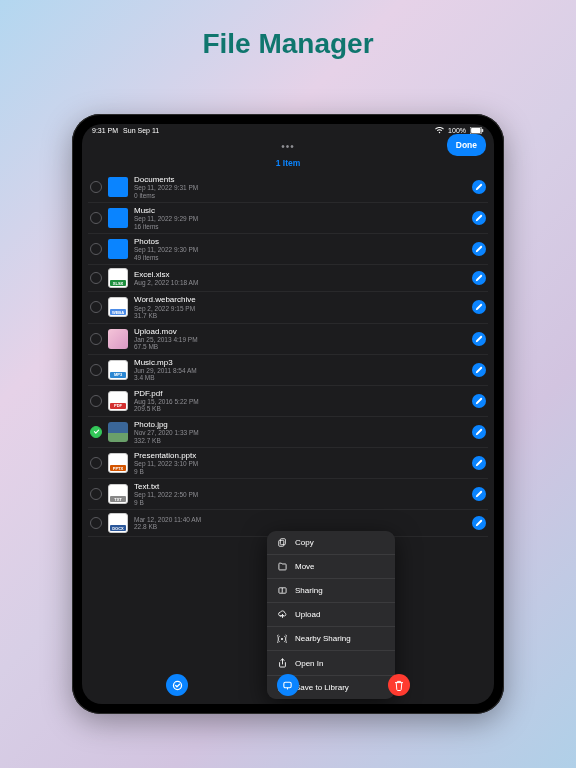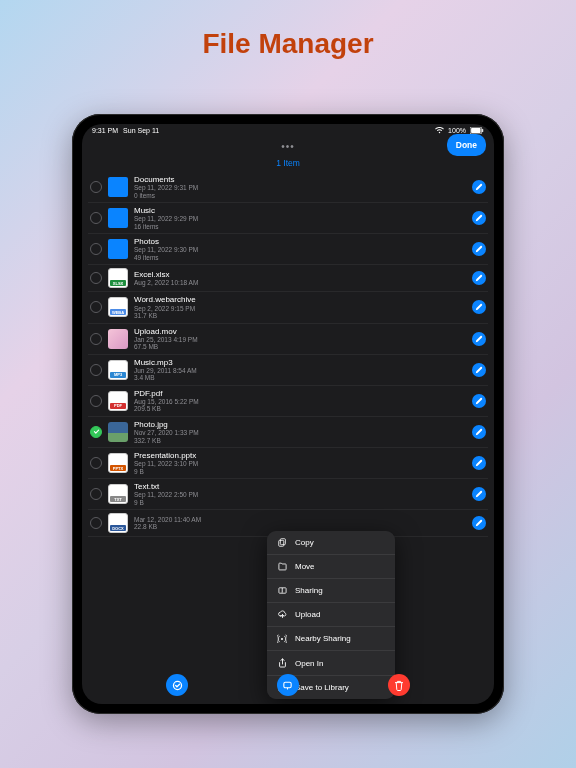--- a/index.html
+++ b/index.html
@@ -5,21 +5,21 @@
   * { margin: 0; padding: 0; box-sizing: border-box; }
   body {
     width: 576px; height: 768px;
     font-family: -apple-system, "Helvetica Neue", Arial, sans-serif;
     background: linear-gradient(135deg,#b3d7f0 0%,#e6d2e8 30%,#d8cfe6 50%,#d2c4e0 70%,#b0d0e8 100%);
     overflow: hidden;
     position: relative;
   }
   .page-title {
     text-align: center;
-    color: #c2410c;
+    color: #0f766e;
     font-size: 28px;
     font-weight: 700;
     margin-top: 28px;
   }
   .tablet {
     position: absolute;
     left: 72px; top: 114px;
     width: 432px; height: 600px;
     background: #000;
     border-radius: 28px;
@@ -43,21 +43,21 @@
   .status-bar .left { display:flex; gap:5px; }
   .status-bar .right { display:flex; gap:4px; align-items:center; }
   .wifi-icon svg, .battery-icon svg { display:block; }
   .nav-bar {
     position: relative;
     height: 24px;
     display:flex; align-items:center; justify-content:center;
   }
   .nav-dots { color:#8e8e93; font-size:10px; letter-spacing:1px; }
   .nav-sub {
-    text-align:center; font-size:8.5px; color:#0a84ff; font-weight:400;
+    text-align:center; font-size:8.5px; color:#0a84ff; font-weight:700;
     padding-bottom:4px;
   }
   .done-btn {
     position:absolute; right:8px; top:10px;
     background:#0a84ff; color:#fff; border:none;
     font-size:8.5px; font-weight:600;
     padding:6px 9px; border-radius:10px;
   }
   .file-list { padding: 0 6px; }
   .row {

